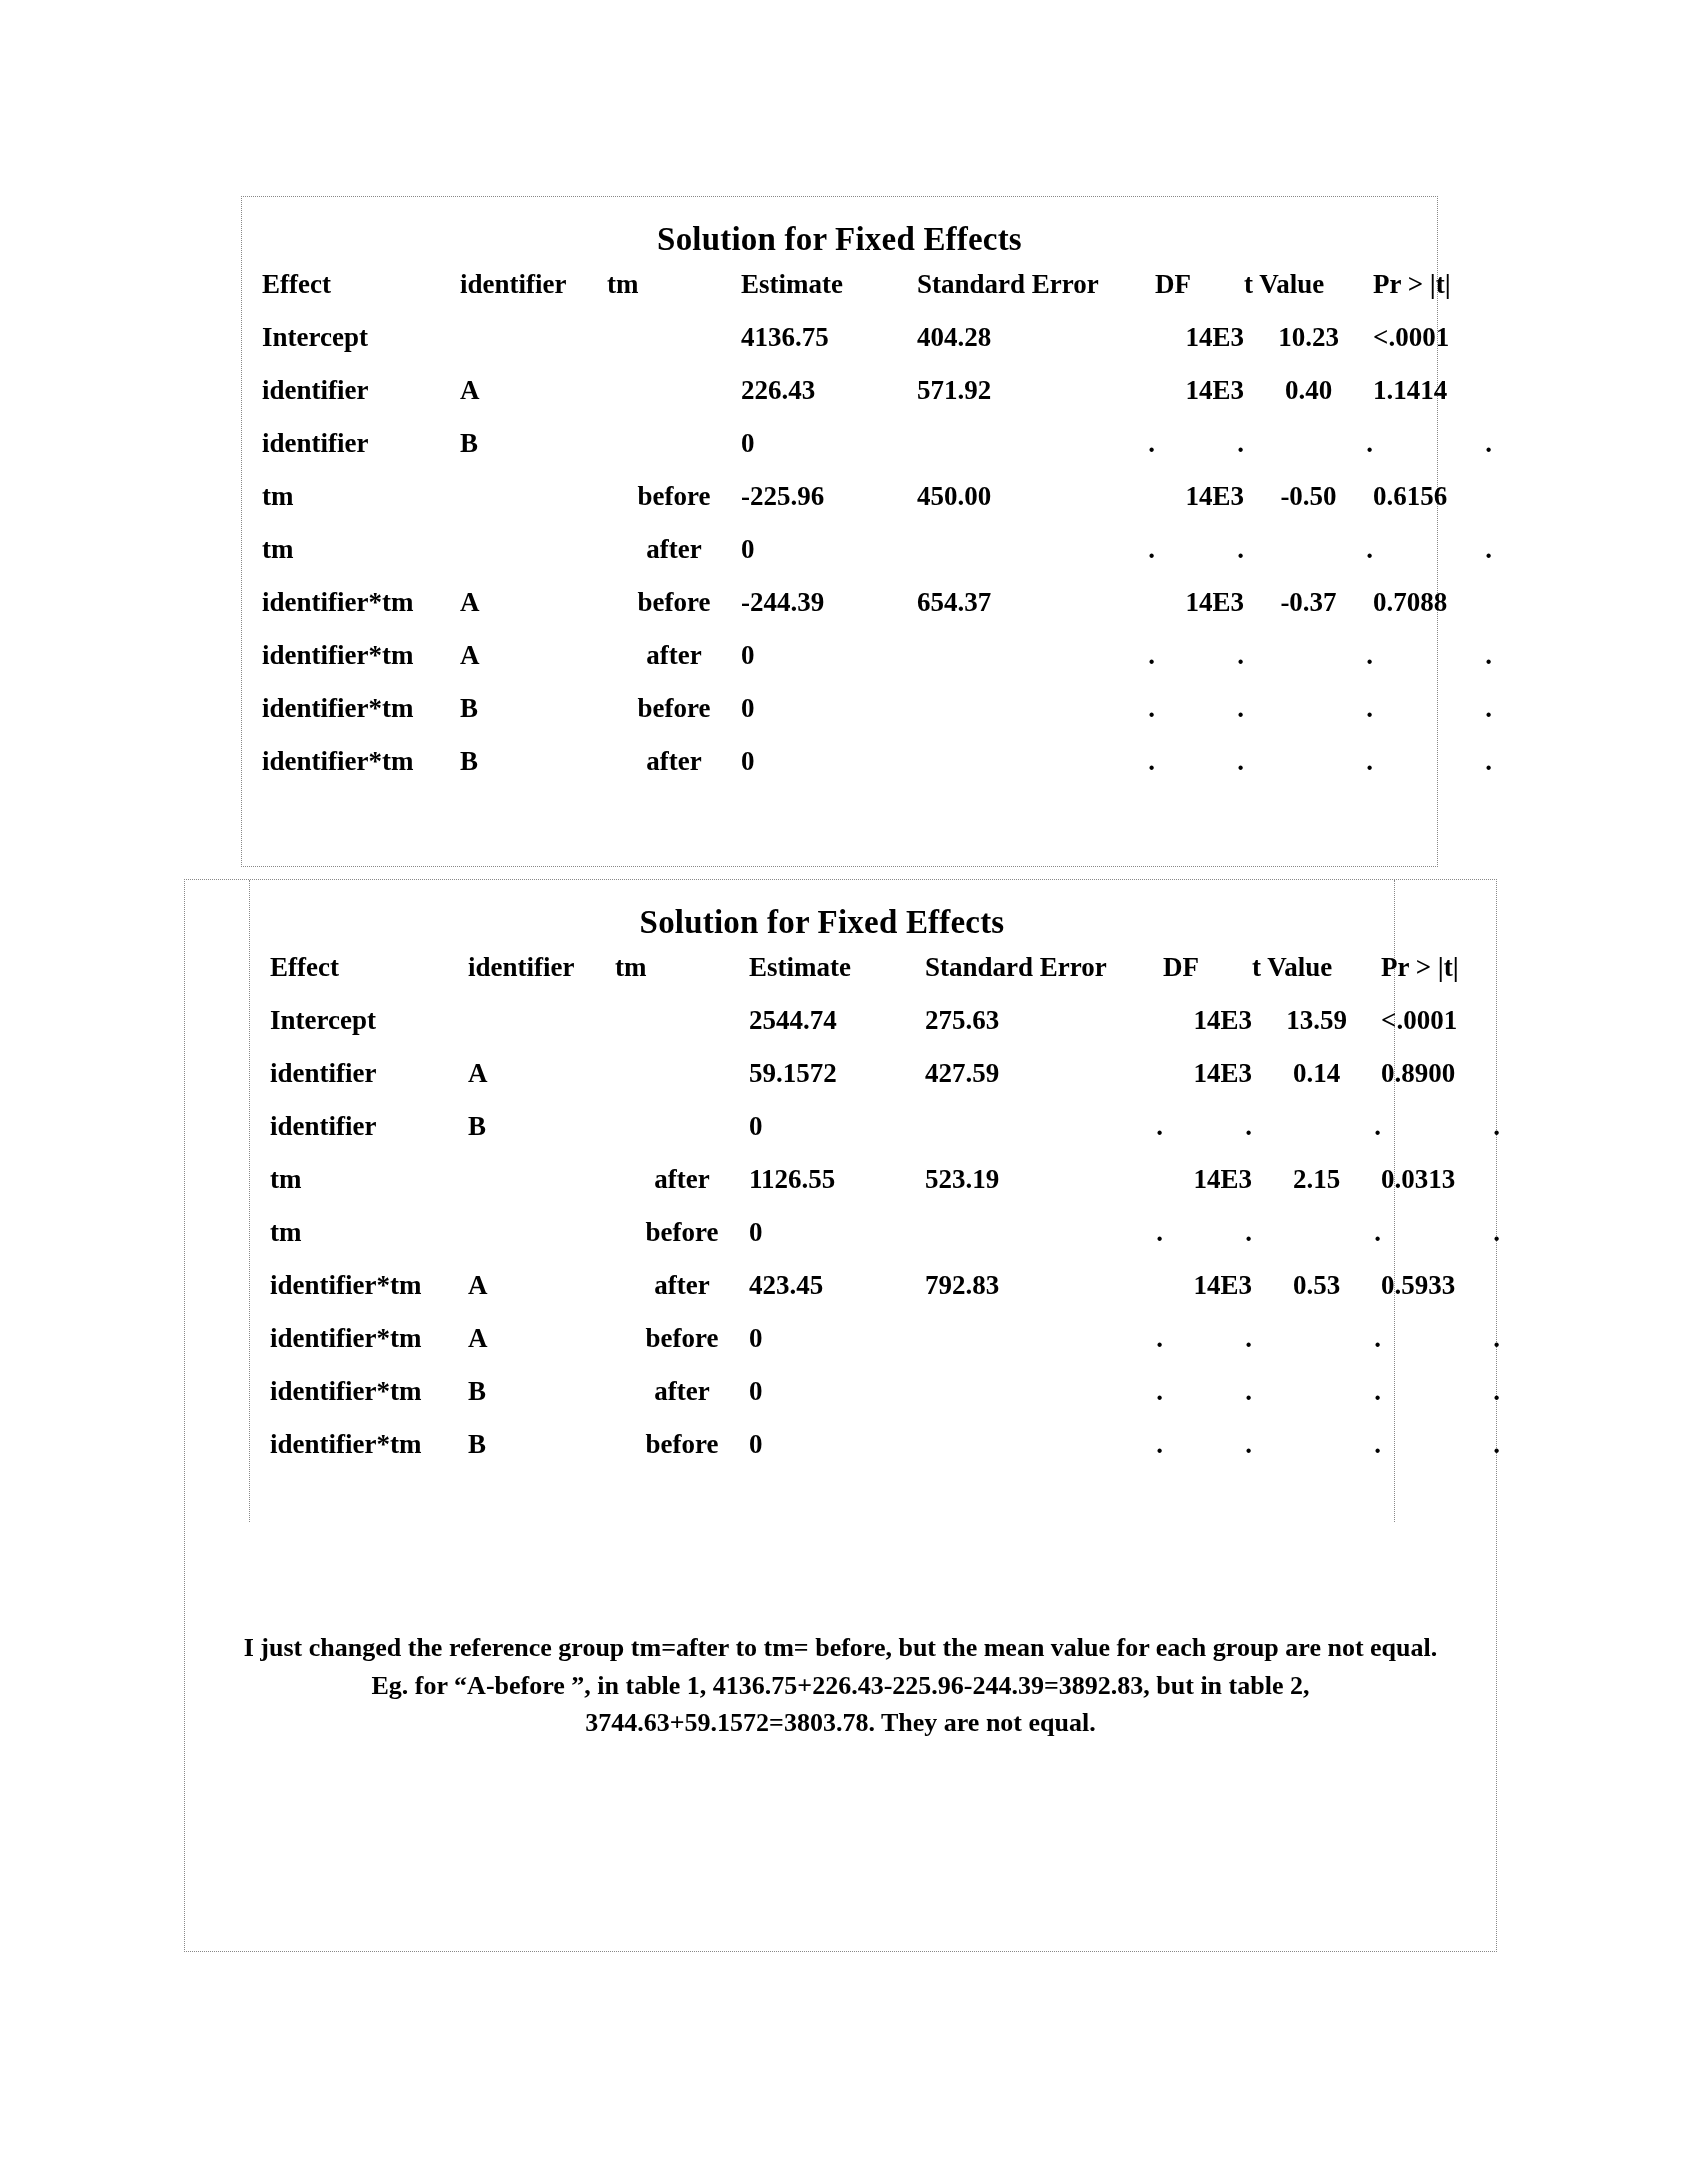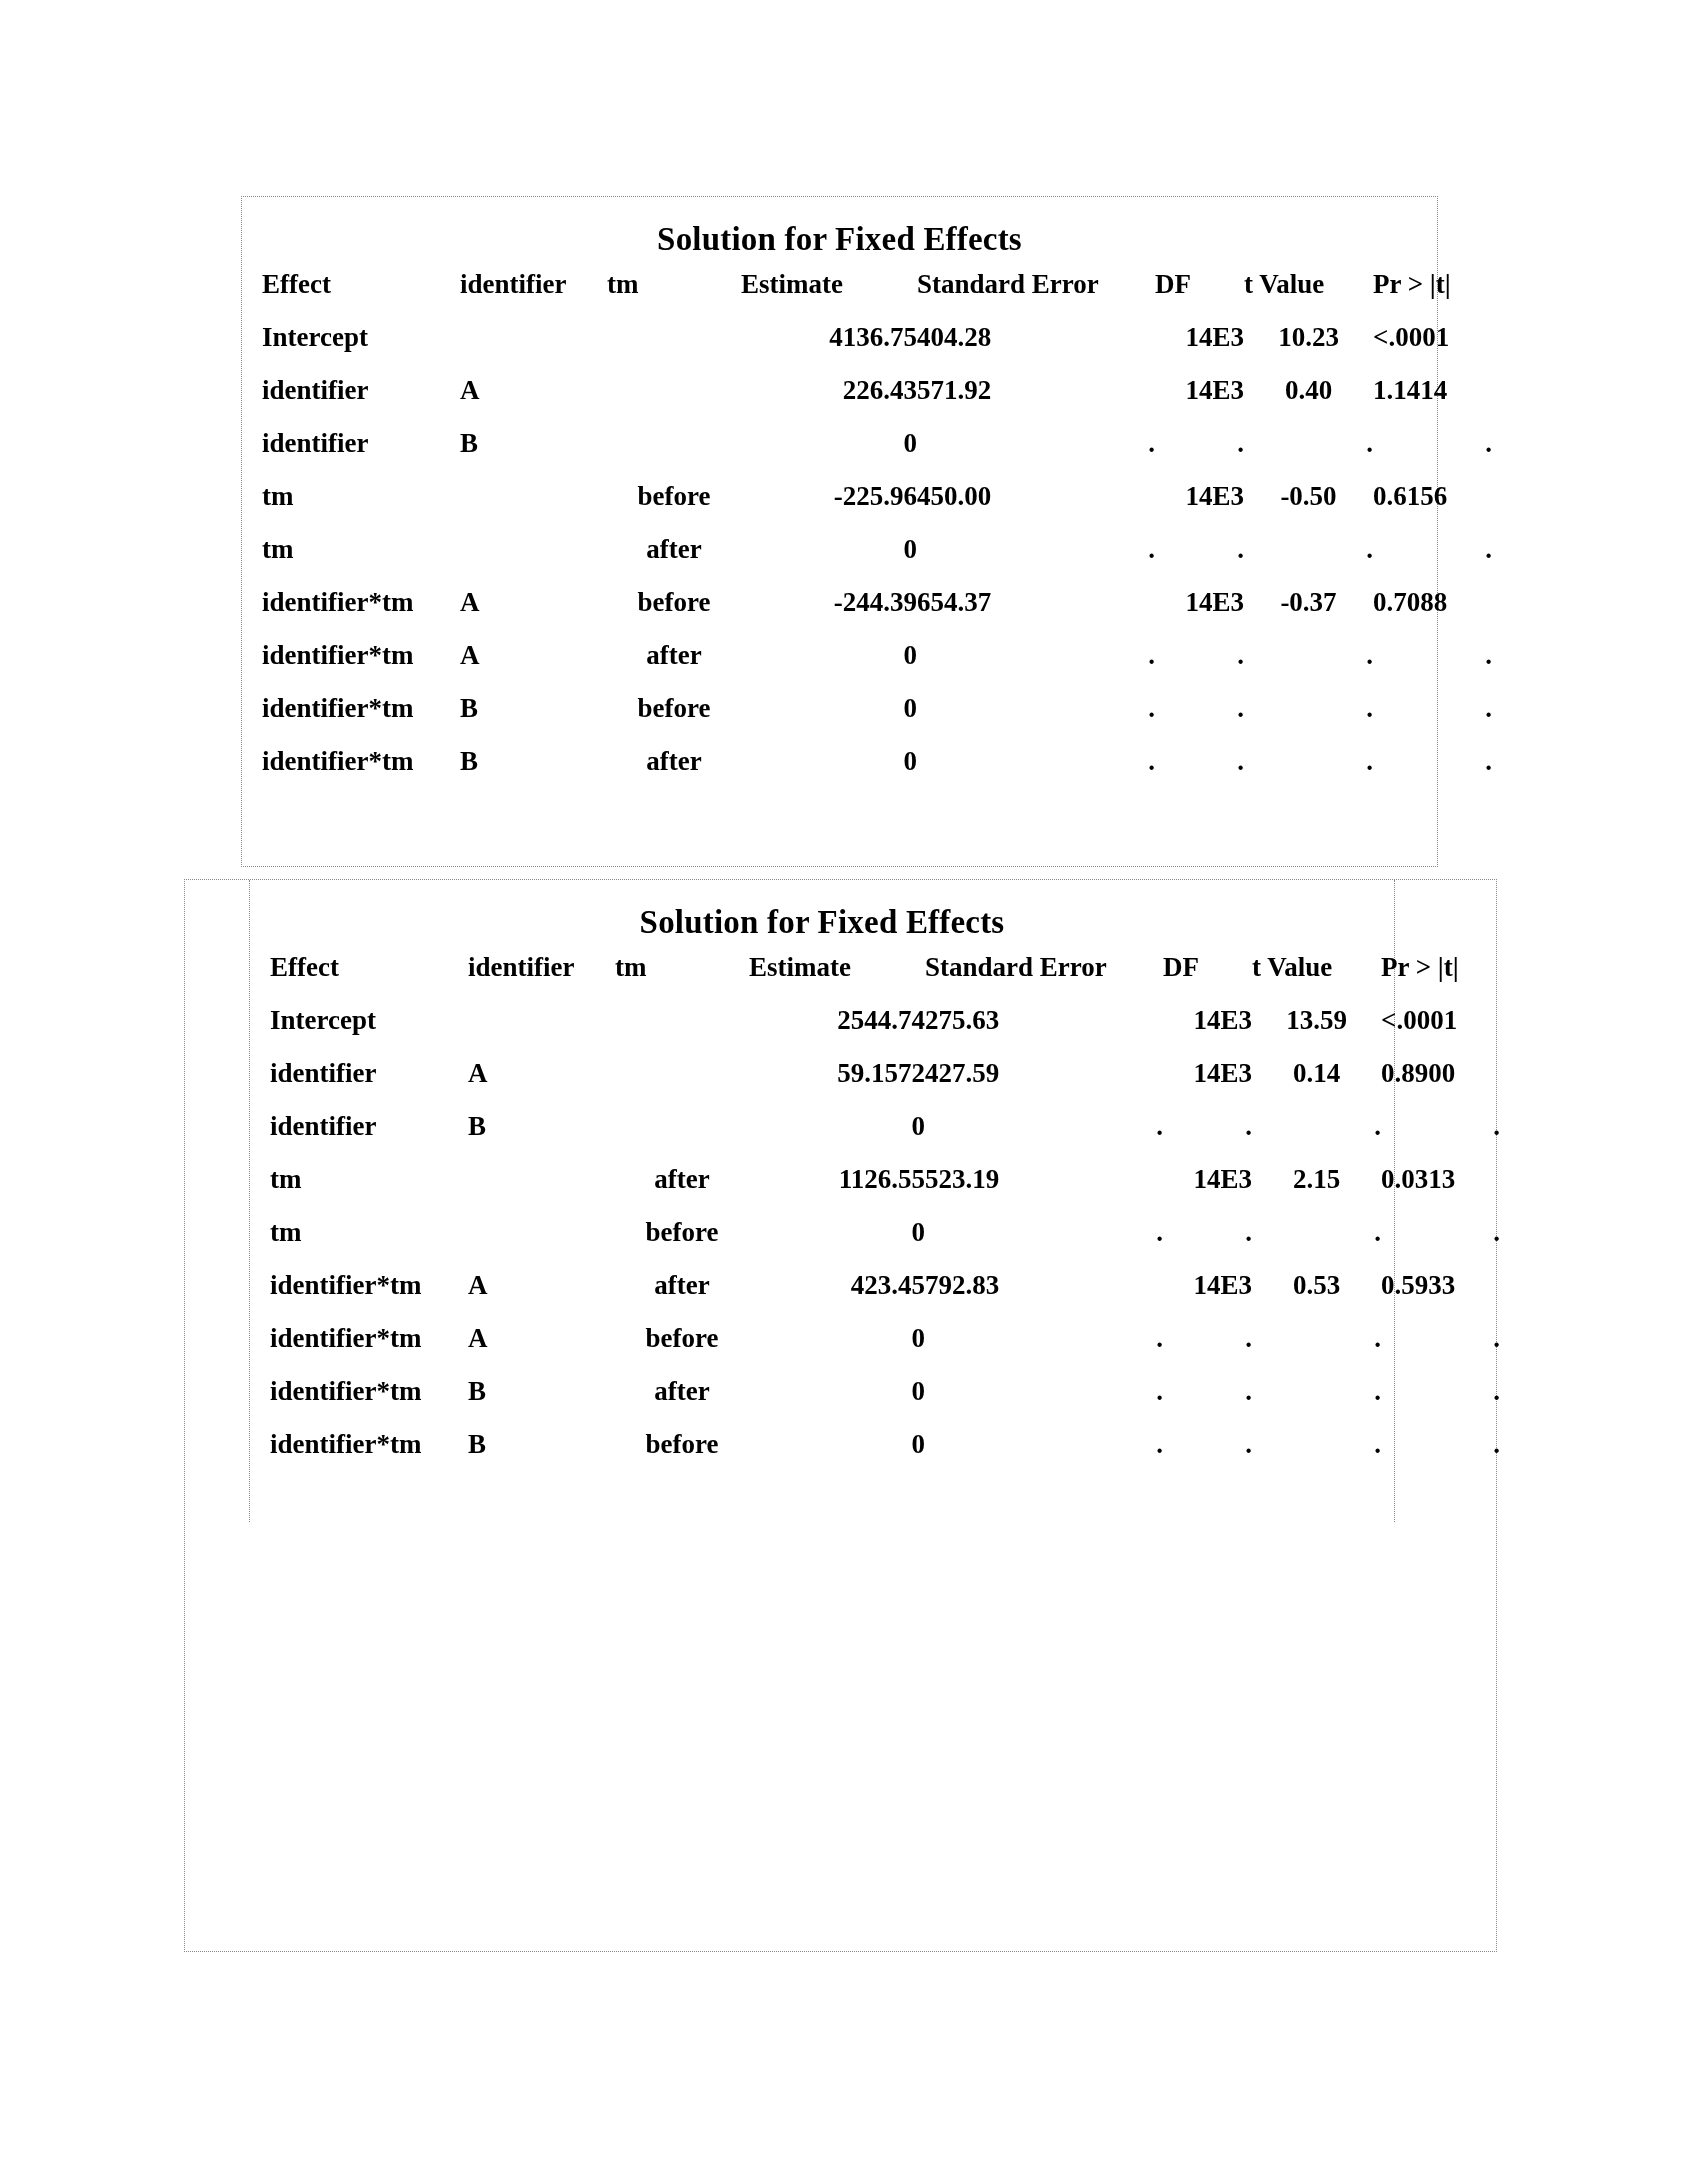--- a/index.html
+++ b/index.html
@@ -73,21 +73,21 @@
     white-space: nowrap;
     font-weight: bold;
   }
   table.sas th {
     text-align: left;
   }
   
   .c-effect   { width: 198px; padding-left: 20px !important; text-align: left; }
   .c-id       { width: 147px; text-align: left; }
   .c-tm       { width: 134px; text-align: center; }
-  .c-est      { width: 176px; text-align: right; }
+  .c-est      { width: 176px; }
   .c-se       { width: 238px; }
   .c-df       { width: 89px;  text-align: right; }
   .c-t        { width: 129px; text-align: center; }
   .c-p        { width: 119px; padding-right: 16px !important; }
 
   
   th.c-effect, th.c-id, th.c-tm { text-align: left; }
   th.c-est, th.c-se, th.c-df, th.c-t, th.c-p { text-align: right; }
 
   .dotcell { text-align: right; }
@@ -326,15 +326,16 @@
             <td class="c-df dotcell">.</td>
             <td class="c-t dotcell">.</td>
             <td class="c-p dotcell">.</td>
           </tr>
         </tbody>
       </table>
     </div>
 
   </div>
 
+  <div class="note">I just changed the reference group tm=after to tm= before, but the mean value for each group are not equal. Eg. for “A-before ”, in table 1, 4136.75+226.43-225.96-244.39=3892.83, but in table 2,  3744.63+59.1572=3803.78. They are not equal.</div>
 
 </div>
 
 
 </body></html>

